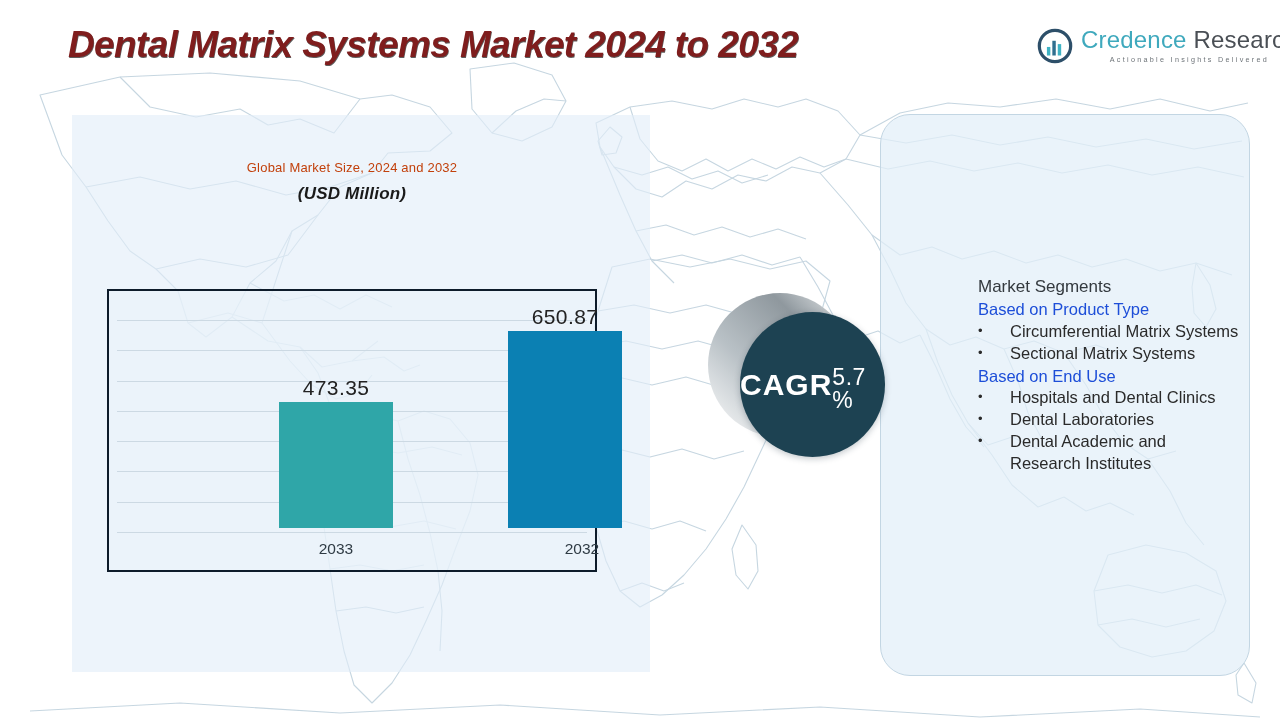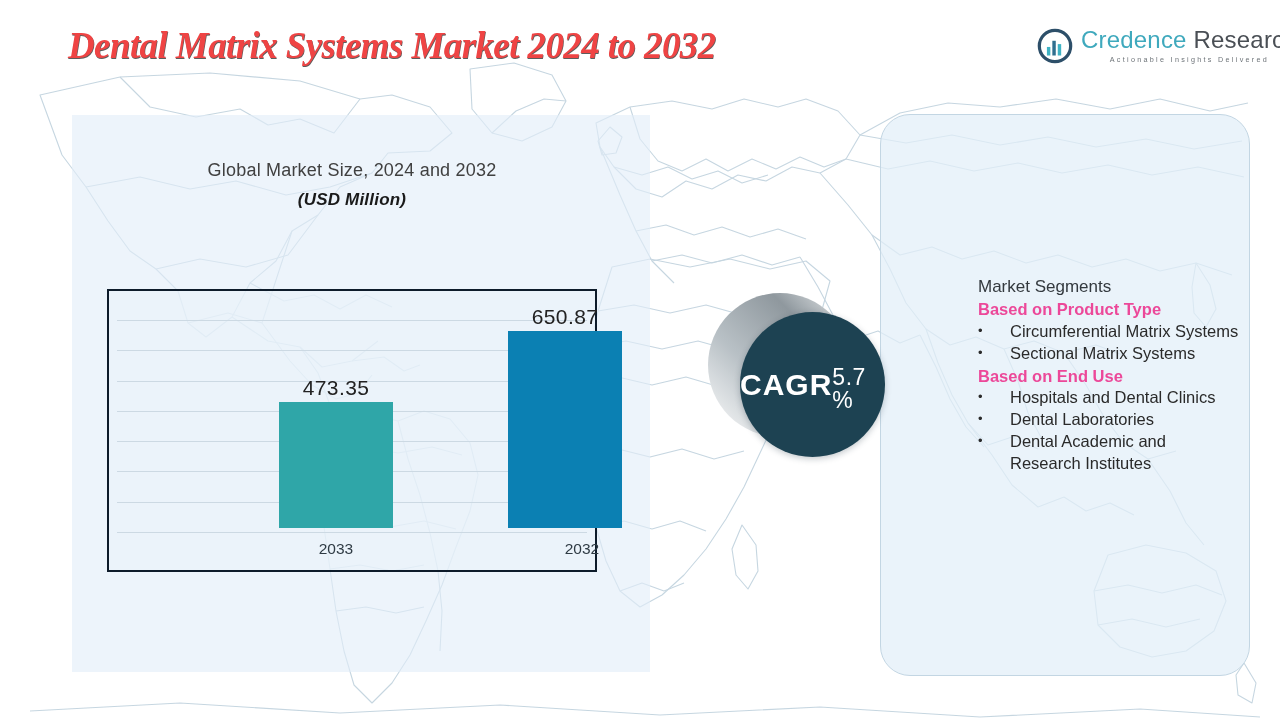--- a/index.html
+++ b/index.html
@@ -43,24 +43,23 @@
   }
 
   
   #page-title {
     position: absolute;
     left: 68px; top: 24px;
     font-size: 37px;
     font-weight: bold;
     font-style: italic;
     letter-spacing: -0.6px;
-    color: #ef4444;
+    color: #7f1d1d;
     white-space: nowrap;
     text-shadow: 0.5px 0.5px 0 #5d5d5d;
-    font-family: Liberation Serif, serif;
   }
 
   #logo {
     position: absolute;
     left: 1036px; top: 27px;
     display: flex;
     align-items: center;
     gap: 7px;
   }
   #logo-mark { width: 38px; height: 38px; flex: 0 0 38px; }
@@ -82,22 +81,22 @@
   }
 
   
   #chart-heading {
     position: absolute;
     left: 107px; top: 160px;
     width: 490px;
     text-align: center;
   }
   #chart-title {
-    font-size: 18px;
-    color: #404040;
+    font-size: 13px;
+    color: #c2410c;
     letter-spacing: .2px;
   }
   #chart-subtitle {
     font-size: 17px;
     font-weight: bold;
     color: #1a1a1a;
     margin-top: 9px;
     letter-spacing: .2px;
     font-style: italic;
   }
@@ -184,22 +183,22 @@
     width: 262px;
     color: #1b1b1b;
   }
   #segments-title {
     font-size: 17px;
     color: #33393e;
     line-height: 1.32;
   }
   .seg-group-head {
     font-size: 16.5px;
-    font-weight: bold;
-    color: #ec4899;
+    font-weight: normal;
+    color: #1d4ed8;
     line-height: 1.35;
   }
   .seg-item {
     display: flex;
     font-size: 16.5px;
     color: #2a2a2a;
     line-height: 1.33;
   }
   .seg-bullet {
     flex: 0 0 32px;

